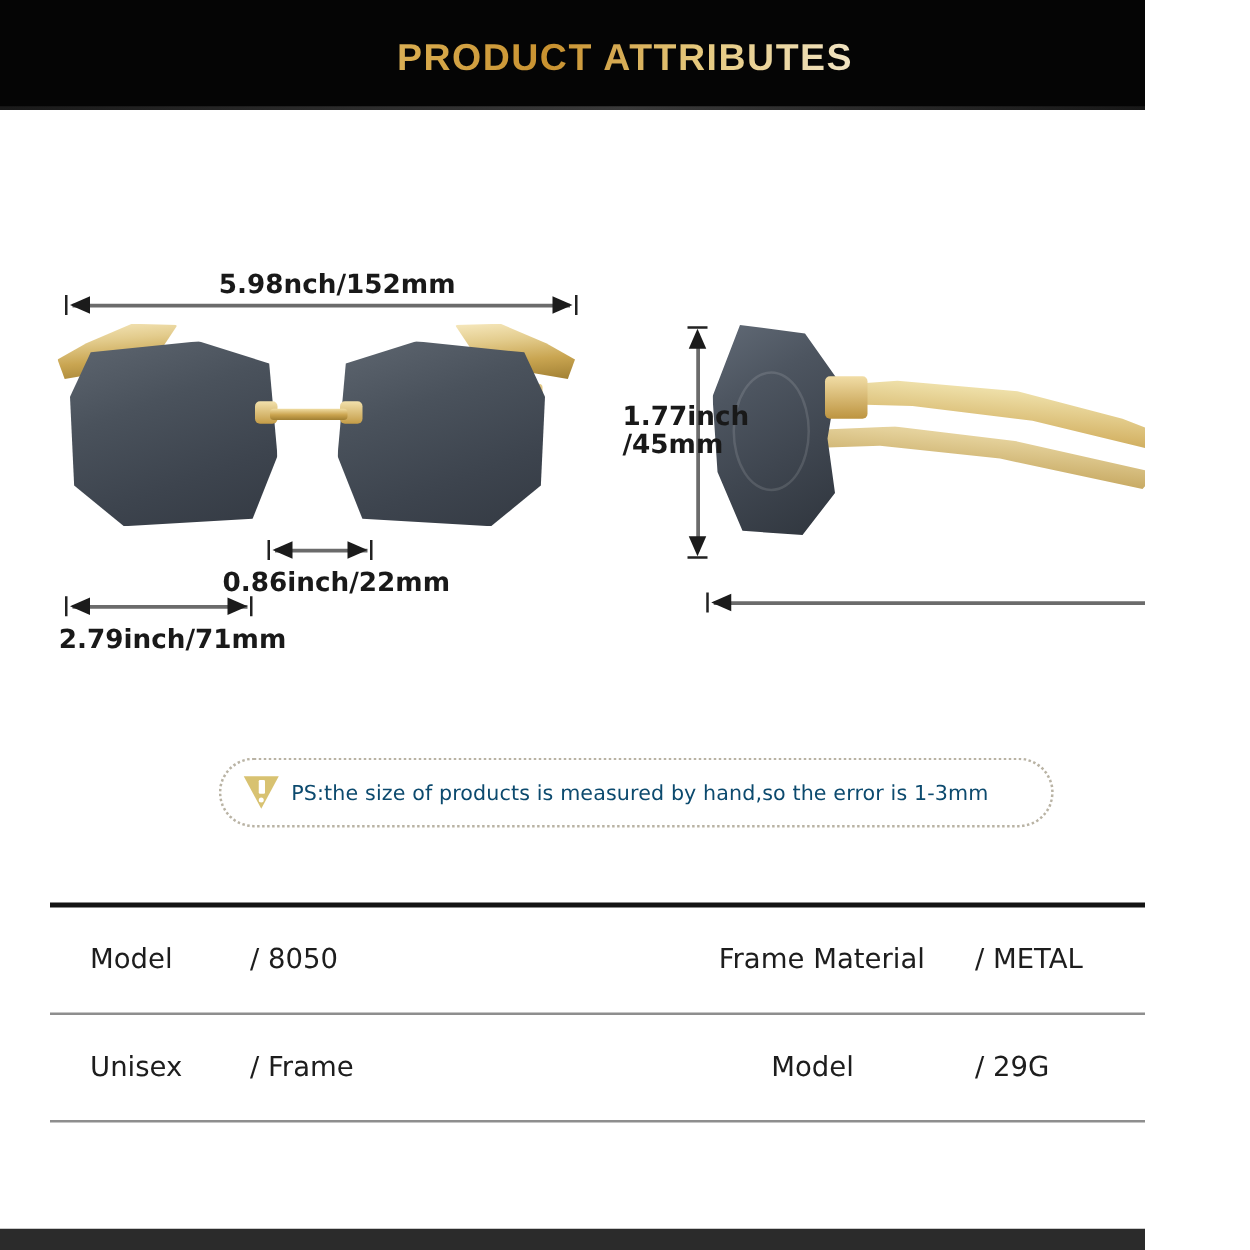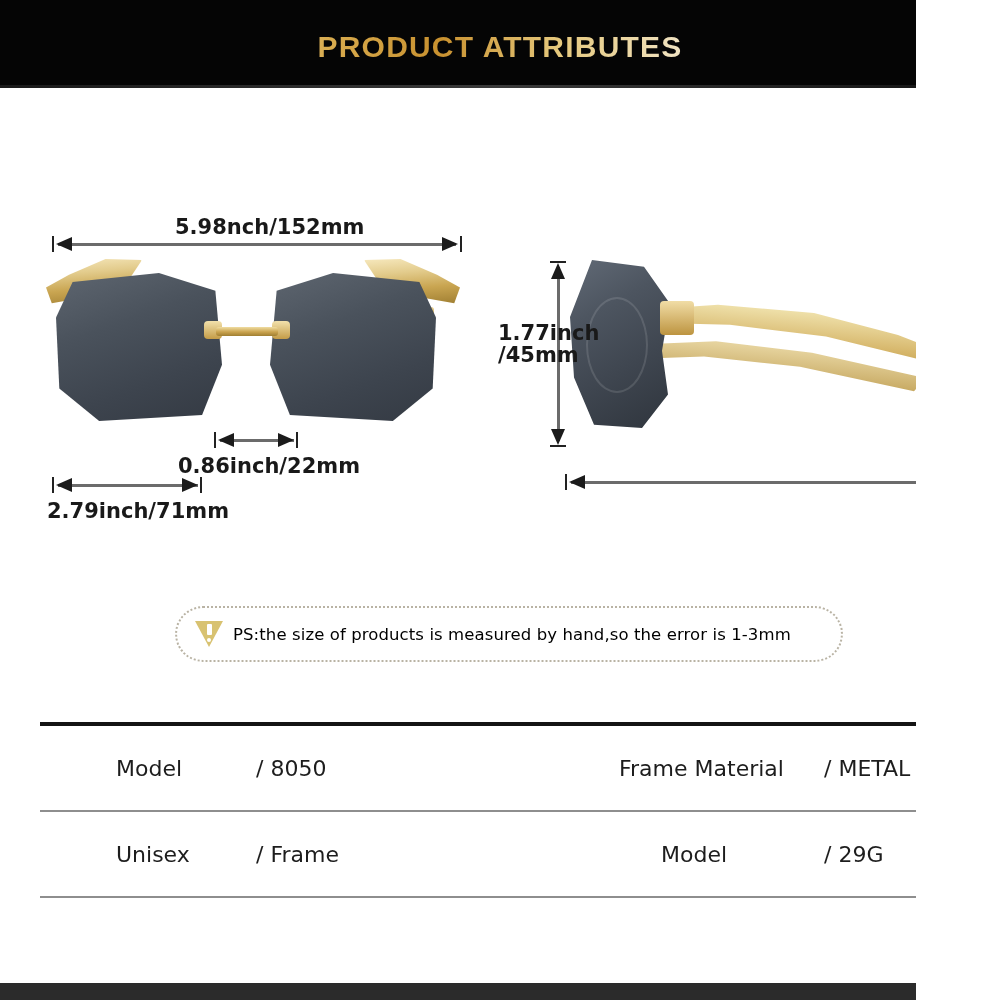--- a/index.html
+++ b/index.html
@@ -154,21 +154,21 @@
   .warn-icon .dot {
     position: absolute;
     left: 12px; top: 17px;
     width: 4px; height: 4px;
     background: #ffffff;
     border-radius: 50%;
   }
   .ps-text {
     font-family: "DejaVu Sans", sans-serif;
     font-size: 16.5px;
-    color: #000000;
+    color: #0c4a6e;
     letter-spacing: 0.1px;
   }
 
   
   .spec-table {
     position: absolute;
     left: 40px; top: 722px;
     width: 925px;
   }
   .rule-thick {
@@ -184,24 +184,23 @@
     height: 84px;
   }
   .cell {
     position: absolute;
     top: 50%;
     transform: translateY(-50%);
     font-family: "DejaVu Sans", sans-serif;
     font-size: 22px;
     color: #1d1d1d;
     white-space: nowrap;
-    margin-left: 44px;
   }
   .c-k1 { left: 32px; }
-  .c-v1 { left: 172px; text-align: center; }
+  .c-v1 { left: 160px; text-align: center; }
   .c-k2 { left: 535px; }
   .c-k2b { left: 577px; }
   .c-v2 { left: 740px; }
 
   
   .front-view {
     position: absolute;
     left: 38px; top: 255px;
     width: 430px;
     height: 180px;

